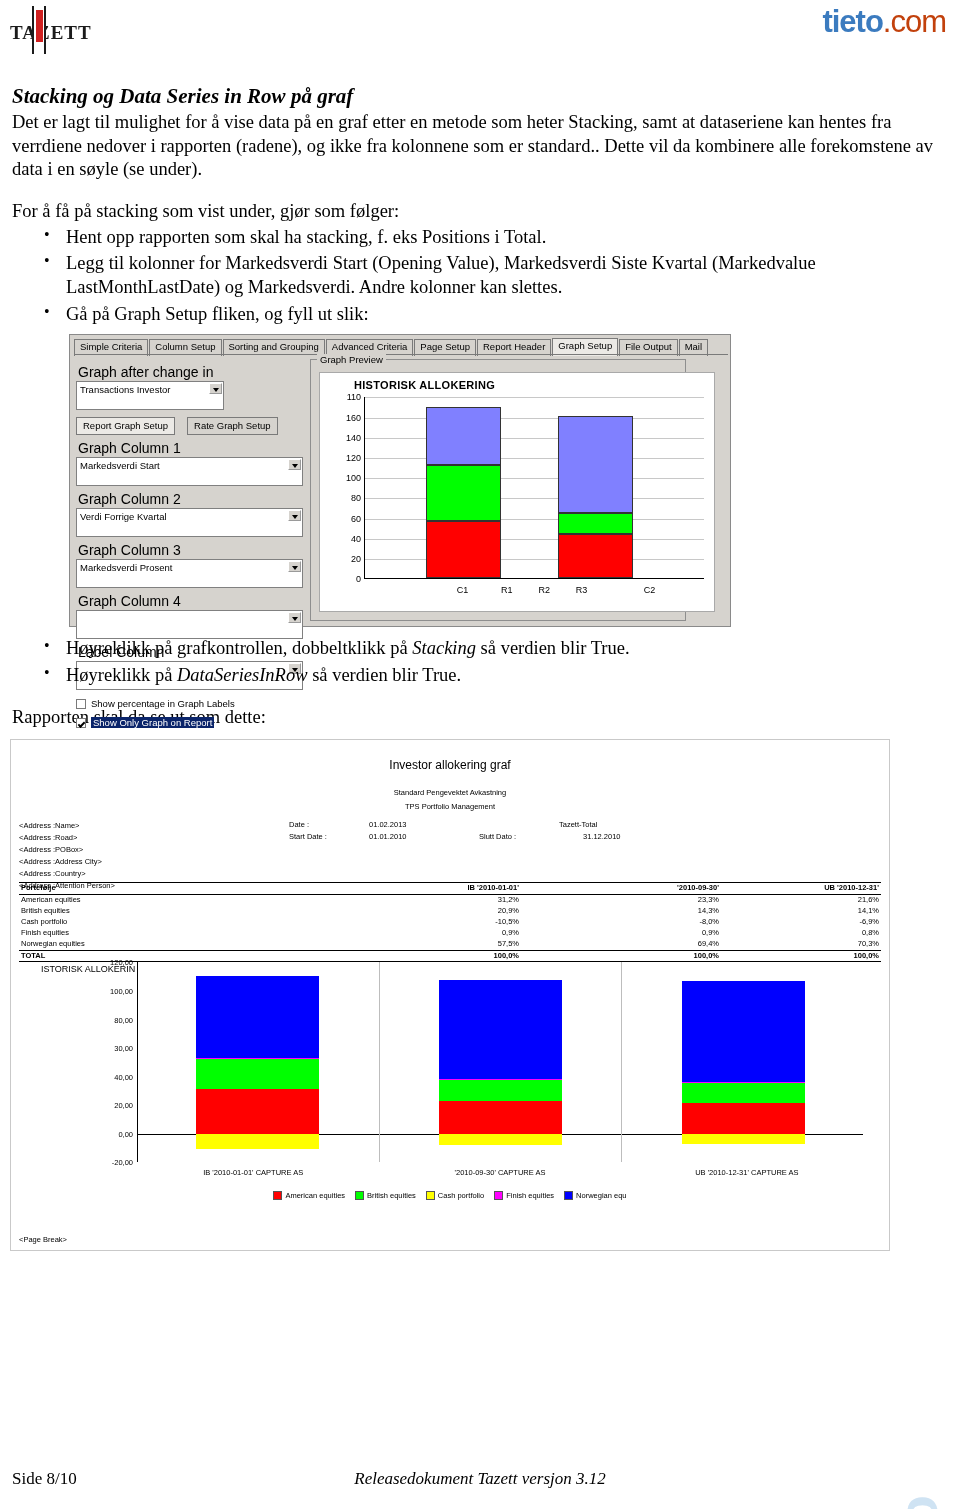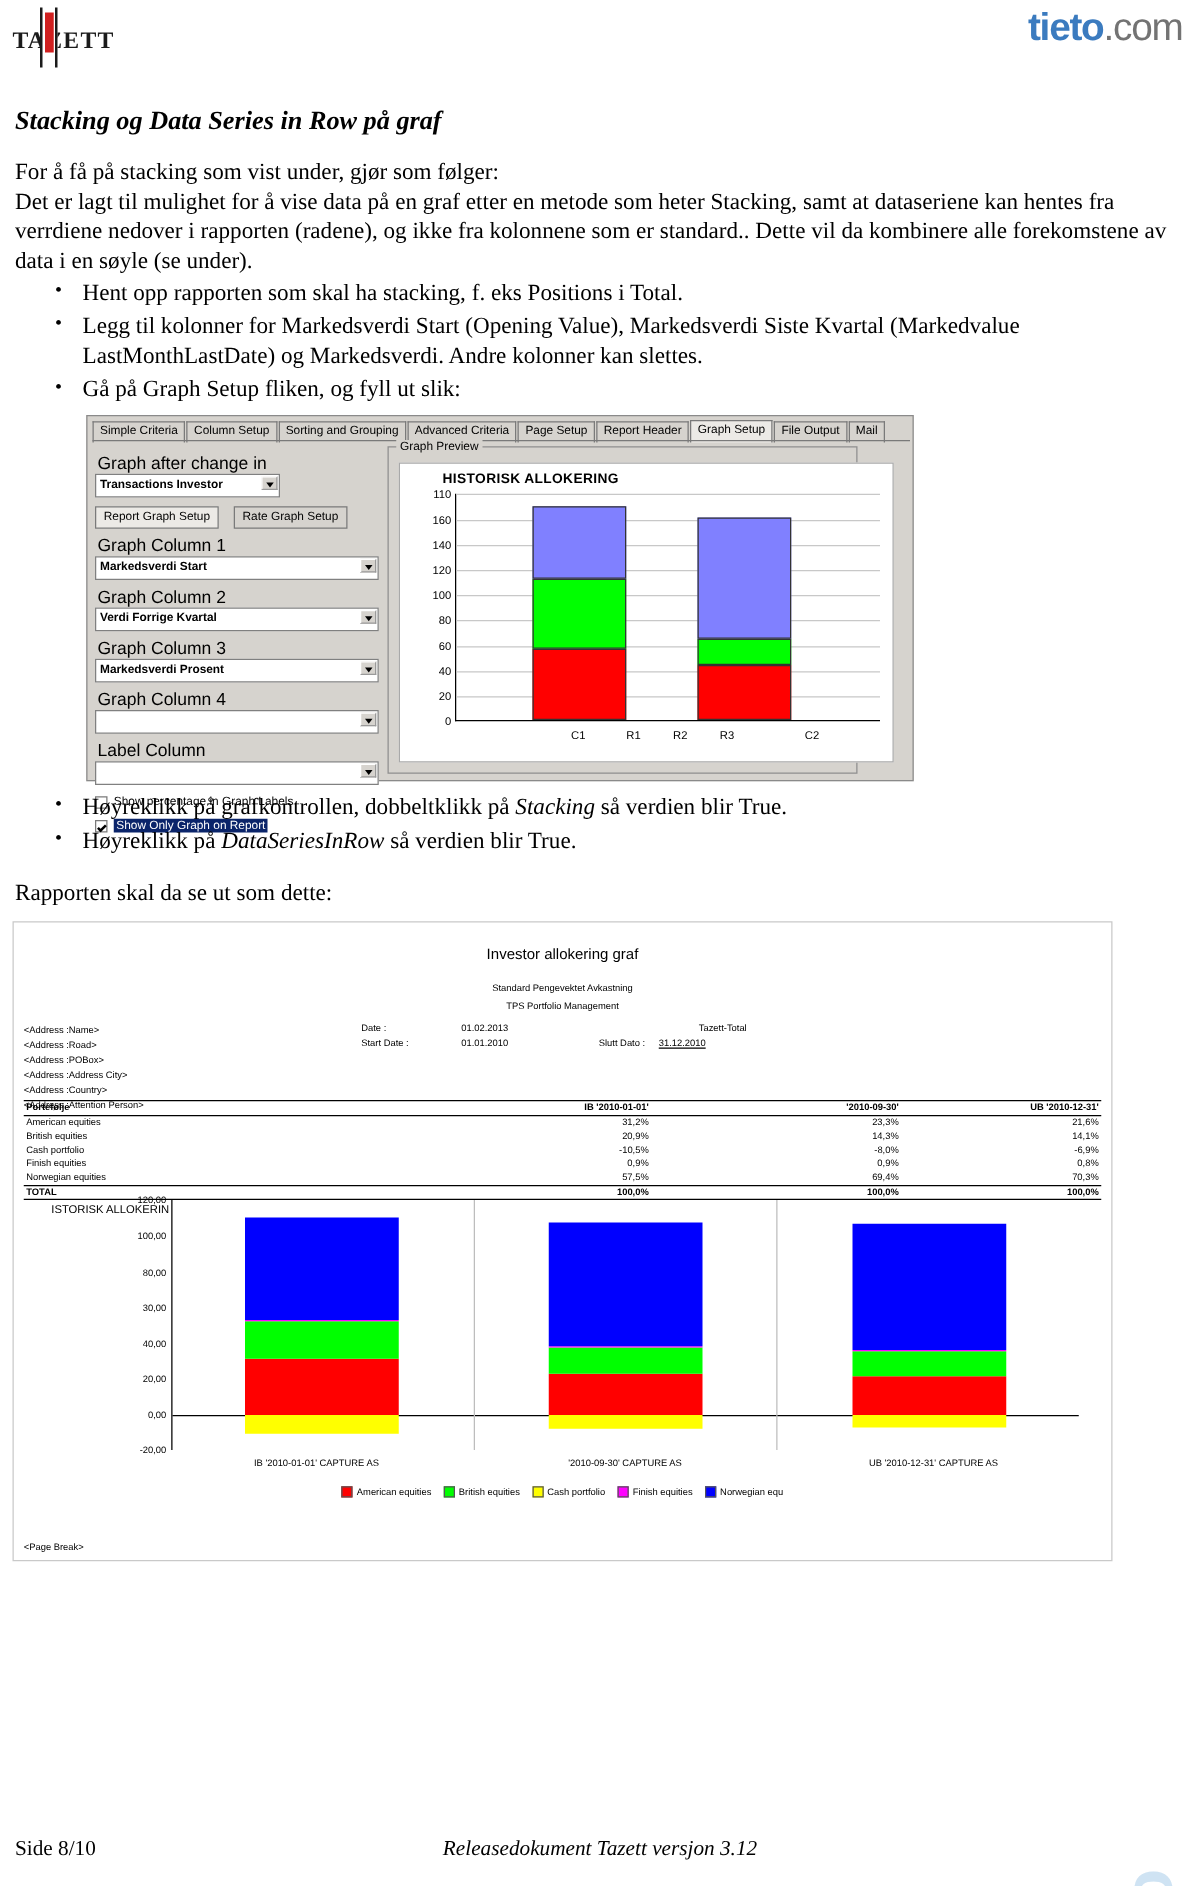--- a/index.html
+++ b/index.html
@@ -57,21 +57,21 @@
   .logo-tieto {
     position: absolute;
     right: 14px;
     top: 4px;
     font-family: "Liberation Sans", sans-serif;
     font-size: 31px;
     font-weight: bold;
     color: #3b7bbf;
     letter-spacing: -1px;
   }
-  .logo-tieto .dotcom { color: #737373; font-weight: normal; }
+  .logo-tieto .dotcom { color: #c2410c; font-weight: normal; }
 
   
   .content {
     padding: 0 12px;
   }
   h1.title {
     font-size: 21px;
     font-weight: bold;
     font-style: italic;
     margin: 22px 0 2px 0;
@@ -144,25 +144,24 @@
     border-top: 1px solid #7a7a7a;
   }
   .shot1-left {
     position: absolute;
     left: 6px; top: 24px;
     width: 227px;
   }
   .fieldlabel { font-size: 14px; margin: 5px 0 1px 2px; }
   .combo {
     position: relative;
-    height: 19px;
+    height: 29px;
     background: #ffffff;
     border: 1px solid #808080;
     width: 100%;
-    font-weight: bold;
   }
   .combo span.val {
     position: absolute;
     left: 3px; top: 2px;
     font-size: 9.5px;
   }
   .combo .arrow {
     position: absolute;
     right: 1px; top: 1px;
     width: 13px; height: 11px;
@@ -449,23 +448,23 @@
   </div>
   <div class="logo-tieto">
     <span>tieto</span><span class="dotcom">.com</span>
   </div>
 </div>
 
 <div class="content">
 
   <h1 class="title">Stacking og Data Series in Row på graf</h1>
 
+  <p class="para">Det er lagt til mulighet for å vise data på en graf etter en metode som heter Stacking, samt at dataseriene kan hentes fra verrdiene nedover i rapporten (radene), og ikke fra kolonnene som er standard.. Dette vil da kombinere alle forekomstene av data i en søyle (se under).</p>
+
   <p class="para spaced">For å få på stacking som vist under, gjør som følger:</p>
-
-  <p class="para">Det er lagt til mulighet for å vise data på en graf etter en metode som heter Stacking, samt at dataseriene kan hentes fra verrdiene nedover i rapporten (radene), og ikke fra kolonnene som er standard.. Dette vil da kombinere alle forekomstene av data i en søyle (se under).</p>
 
   <ul class="bullets">
     <li>Hent opp rapporten som skal ha stacking, f. eks Positions i Total.</li>
     <li>Legg til kolonner for Markedsverdi Start (Opening Value), Markedsverdi Siste Kvartal (Markedvalue LastMonthLastDate) og Markedsverdi. Andre kolonner kan slettes.</li>
     <li>Gå på Graph Setup fliken, og fyll ut slik:</li>
   </ul>
 
   <div class="shot1">
 
     <div class="tabstrip">
@@ -599,21 +598,21 @@
   <div class="addr" style="top:104px;">&lt;Address :POBox&gt;</div>
   <div class="addr" style="top:116px;">&lt;Address :Address City&gt;</div>
   <div class="addr" style="top:128px;">&lt;Address :Country&gt;</div>
   <div class="addr" style="top:140px;">&lt;Address :Attention Person&gt;</div>
 
   <div class="meta" style="left:278px; top:80px;">Date :</div>
   <div class="meta" style="left:358px; top:80px;">01.02.2013</div>
   <div class="meta" style="left:278px; top:92px;">Start Date :</div>
   <div class="meta" style="left:358px; top:92px;">01.01.2010</div>
   <div class="meta" style="left:468px; top:92px;">Slutt Dato :</div>
-  <div class="meta" style="left:516px; top:92px;text-decoration:underline;">31.12.2010</div>
+  <div class="meta" style="left:572px; top:92px;">31.12.2010</div>
   <div class="meta" style="left:548px; top:80px;">Tazett-Total</div>
 
   <div class="r-table">
     <div class="thead">
       <span class="c0" style="font-weight:bold;">Portefølje</span>
       <span class="h1">IB '2010-01-01'</span>
       <span class="h2">'2010-09-30'</span>
       <span class="h3">UB '2010-12-31'</span>
     </div>
     <div class="trow">

